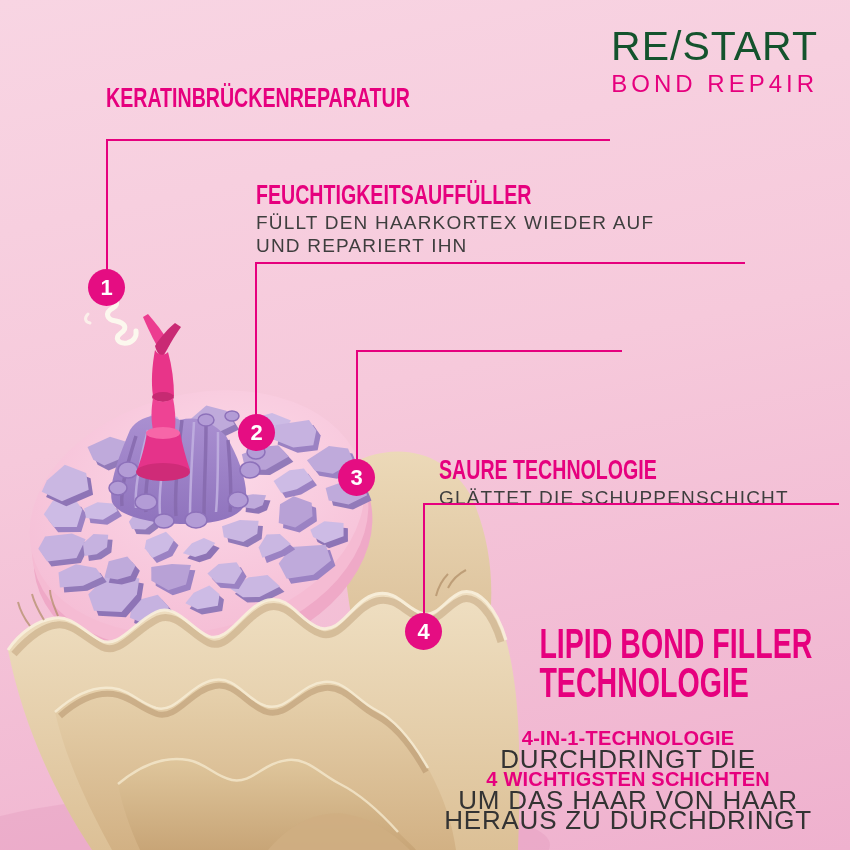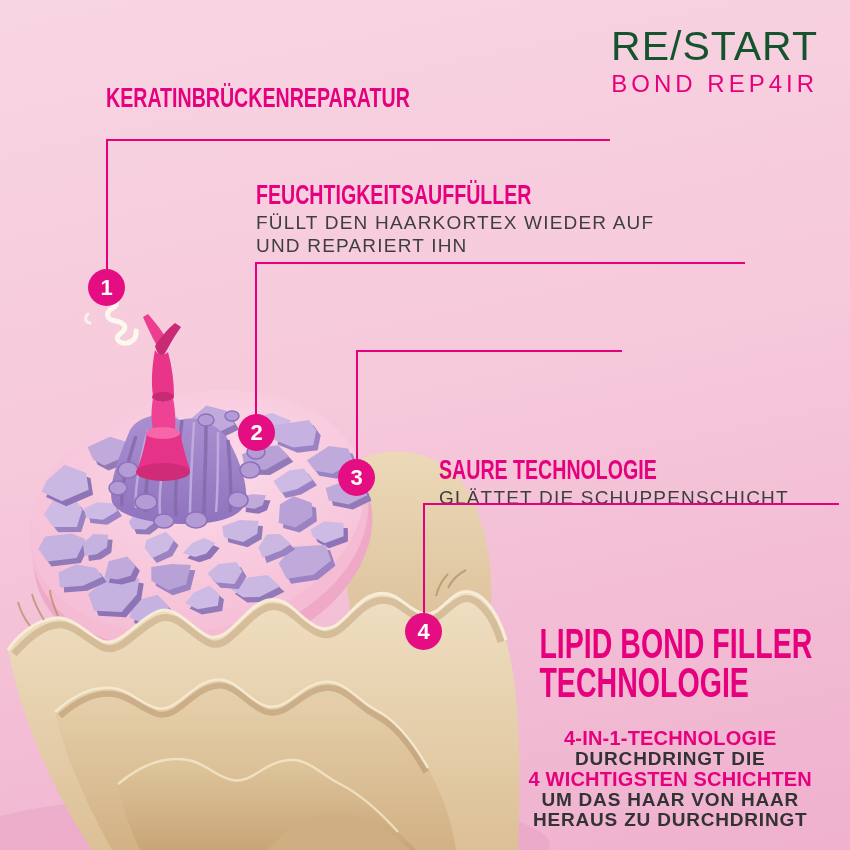--- a/index.html
+++ b/index.html
@@ -40,21 +40,21 @@
   #b3{left:338px;top:459px;} #b4{left:405px;top:613px;}
 
   
   #headline{position:absolute;top:624px;right:38px;color:#e6007e;font-weight:700;}
   .hl{display:block;font-size:42px;line-height:39px;white-space:nowrap;
       transform:scaleX(.68);transform-origin:100% 50%;}
 
   
   #bodytext{position:absolute;top:728px;right:38px;text-align:center;line-height:20.6px;white-space:nowrap;}
   .b-em{color:#e6007e;font-weight:700;font-size:20px;letter-spacing:.2px;}
-  .b-reg{color:#333333;font-weight:700;font-size:19px;letter-spacing:.8px;}
+  .b-reg{color:#333333;font-weight:400;font-size:26px;letter-spacing:.8px;}
 </style>
 </head>
 <body>
 
 <svg id="art" width="850" height="850" viewBox="0 0 850 850" aria-hidden="true">
   <defs>
     <radialGradient id="gDisc" cx="60%" cy="35%" r="80%">
       <stop offset="0%" stop-color="#fcd9e8"></stop>
         <stop offset="100%" stop-color="#f4bad3"></stop>
     </radialGradient>

